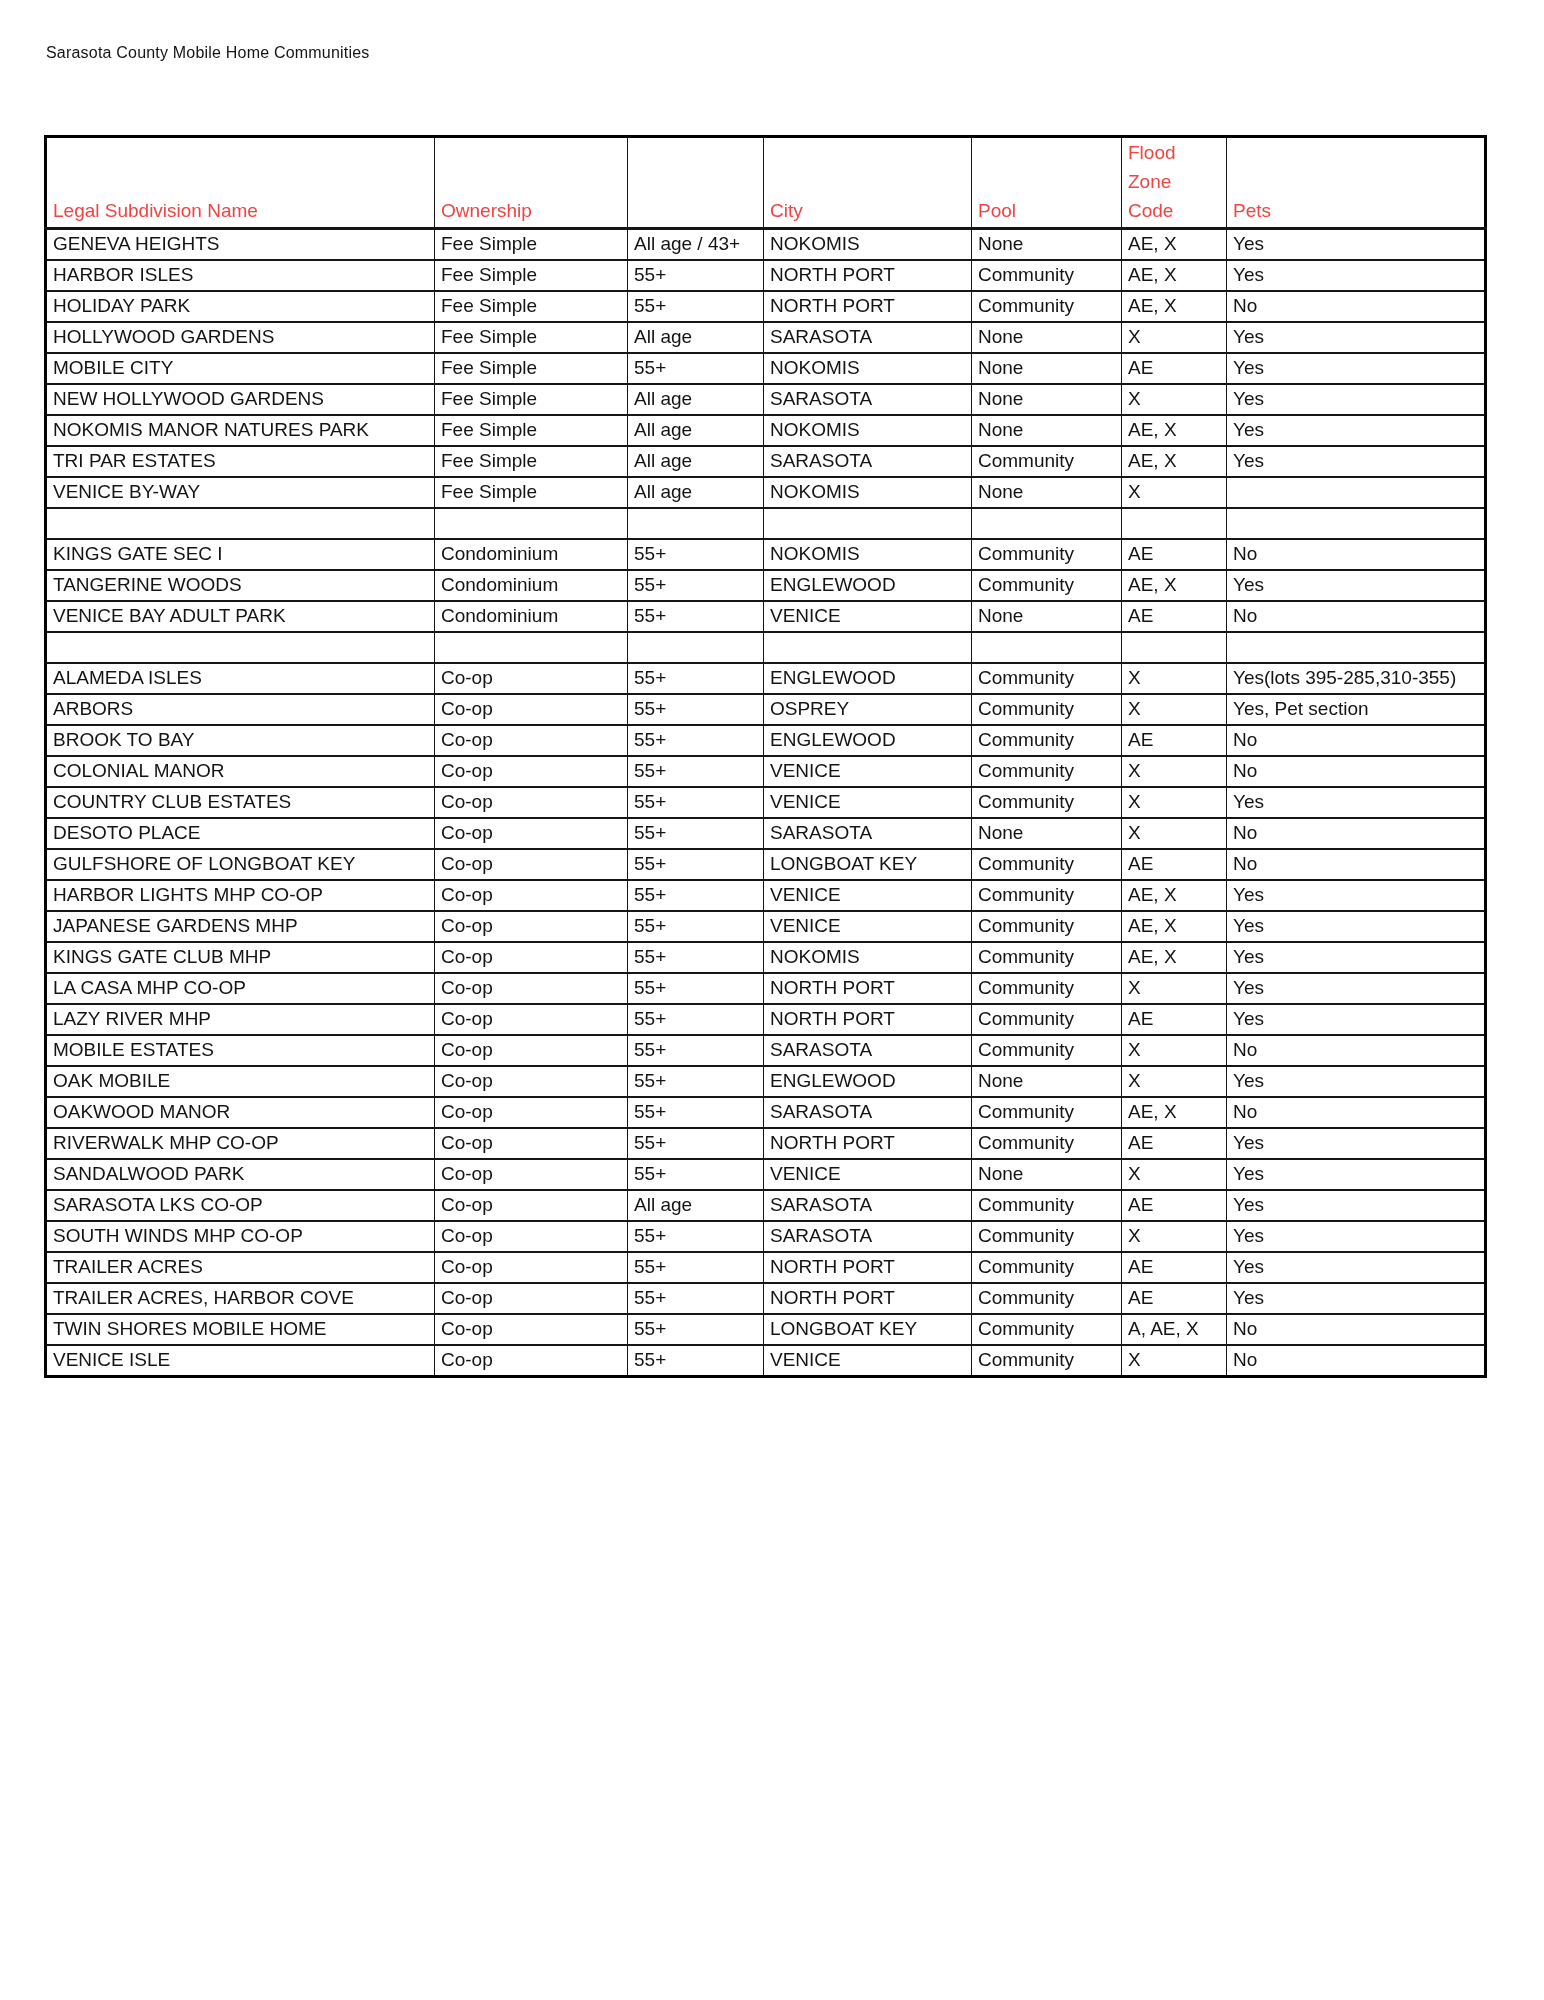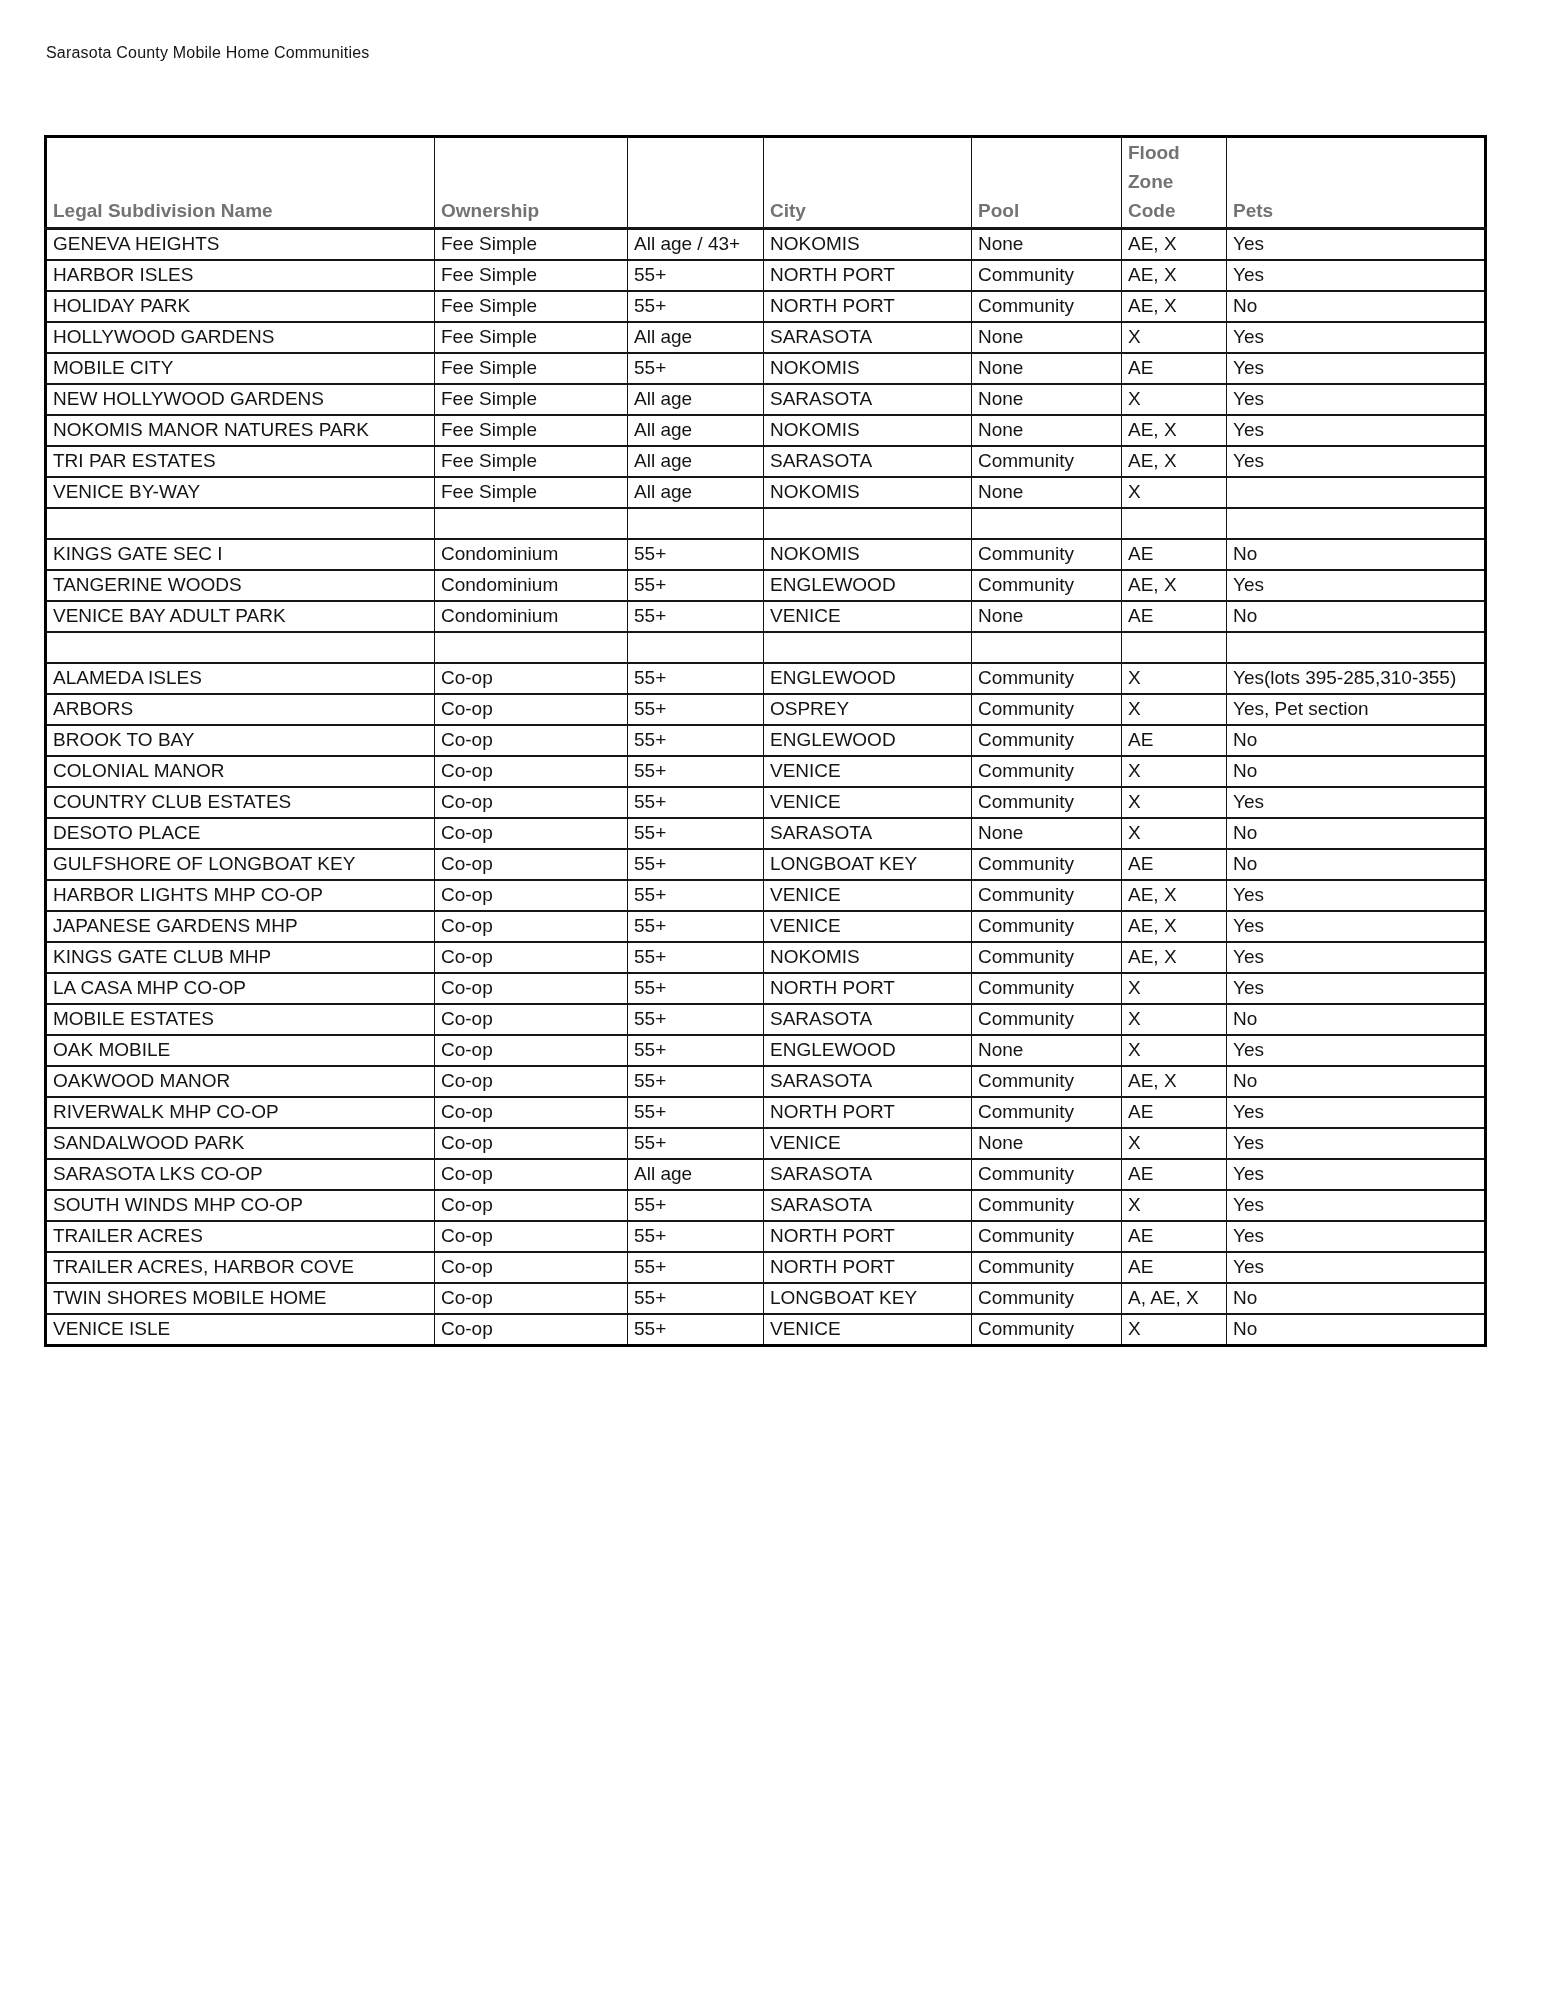--- a/index.html
+++ b/index.html
@@ -37,25 +37,25 @@
     border-top-width:2px;
     border-bottom-width:2px;
     padding:0 2px 2px 6px;
     font-size:19px;
     overflow:hidden;
     text-align:left;
   }
   th{
     height:87px;
     vertical-align:bottom;
-    font-weight:bold;
+    font-weight:normal;
     white-space:pre-line;
     line-height:29px;
     border-bottom-width:3px;
-    color:#737373;
+    color:#ef4444;
   }
   td{
     height:27px;
     vertical-align:bottom;
     line-height:26px;
     white-space:nowrap;
     color:#141414;
   }
 </style>
 </head>
@@ -306,20 +306,29 @@
       <tr>
         <td>LA CASA MHP CO-OP</td>
         <td>Co-op</td>
         <td>55+</td>
         <td>NORTH PORT</td>
         <td>Community</td>
         <td>X</td>
         <td>Yes</td>
       </tr>
       <tr>
+        <td>LAZY RIVER MHP</td>
+        <td>Co-op</td>
+        <td>55+</td>
+        <td>NORTH PORT</td>
+        <td>Community</td>
+        <td>AE</td>
+        <td>Yes</td>
+      </tr>
+      <tr>
         <td>MOBILE ESTATES</td>
         <td>Co-op</td>
         <td>55+</td>
         <td>SARASOTA</td>
         <td>Community</td>
         <td>X</td>
         <td>No</td>
       </tr>
       <tr>
         <td>OAK MOBILE</td>

